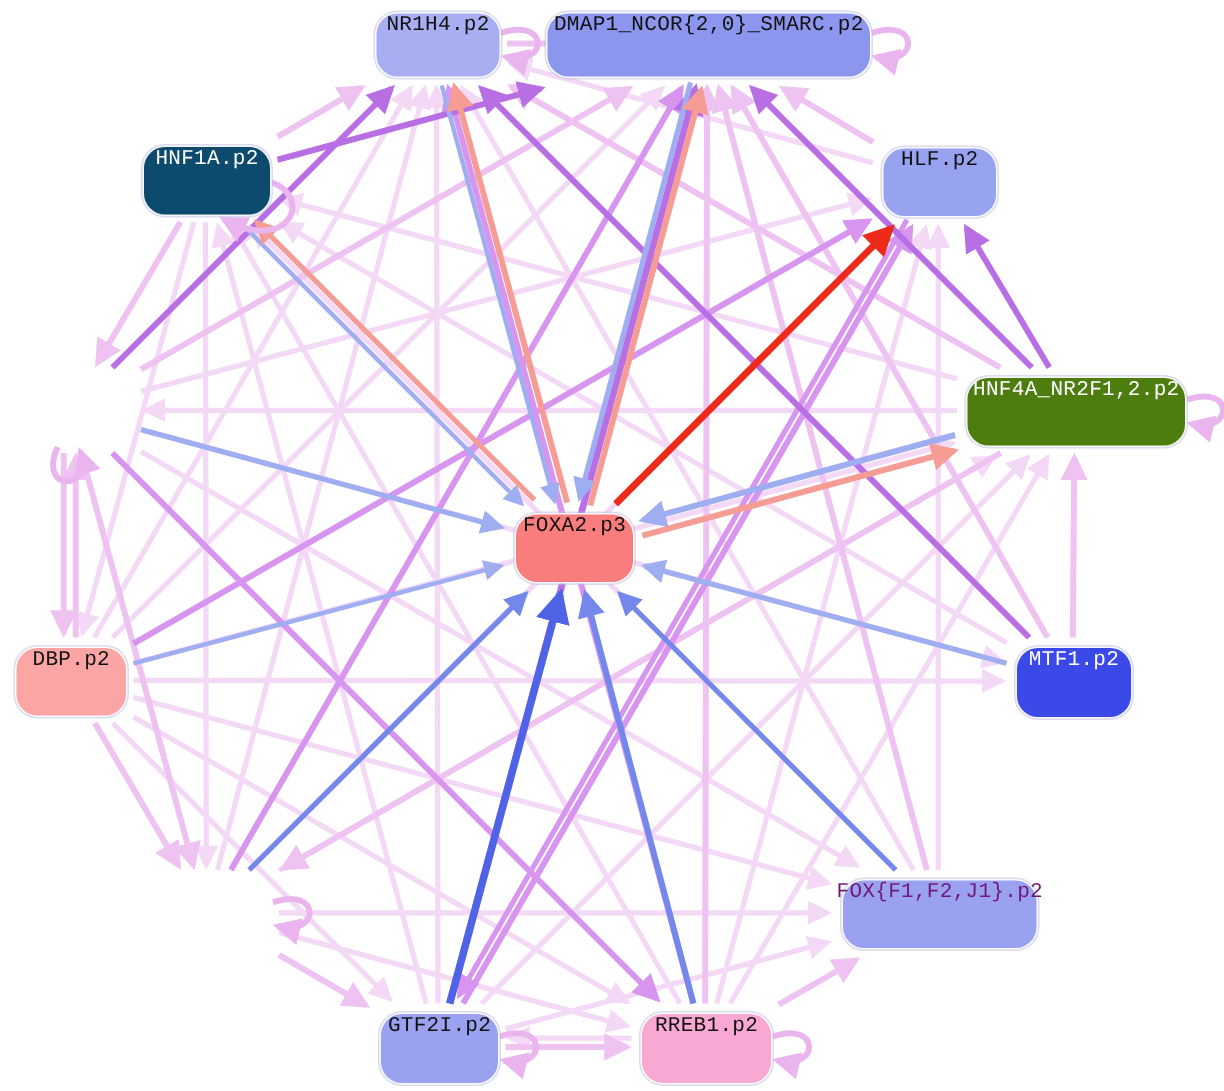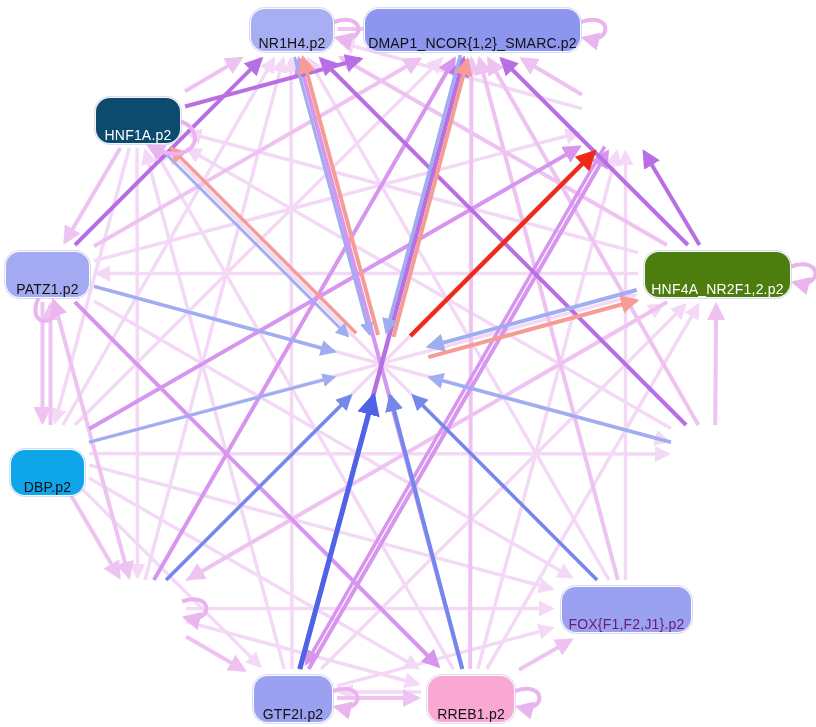--- a/index.html
+++ b/index.html
@@ -1,22 +1,22 @@
 <!DOCTYPE html>
 <html><head>
 <meta charset="utf-8">
 <style>
   html,body{margin:0;padding:0;background:#ffffff;}
   #canvas{position:relative;width:816px;height:727px;background:#ffffff;overflow:hidden;
           font-family:"Liberation Sans",sans-serif;}
   #edges{position:absolute;left:0;top:0;}
-  .node{position:absolute;border-radius:15px;display:flex;align-items:flex-end;justify-content:center;
+  .node{position:absolute;border-radius:15px;display:flex;align-items:flex-start;justify-content:center;
         font-size:14px;letter-spacing:.2px;white-space:nowrap;cursor:pointer;
         border:1.5px solid rgba(255,255,255,.95);
-        box-shadow:0 0 0 1px rgba(190,190,225,.55);}
+        box-shadow:0 0 0 1px rgba(190,190,225,.55);font-family:Liberation Mono, monospace;}
   .node span{pointer-events:none;}
 </style>
 </head>
 <body>
 
 <div id="canvas">
   <svg id="edges" width="816" height="727">
     <defs id="edge-markers">
         <marker id="arrf4d9f7" markerWidth="4.6" markerHeight="4.6" refX="3.8" refY="2.3" orient="auto" markerUnits="strokeWidth">
           <path d="M0,0 L4.6,2.3 L0,4.6 Z" fill="#f4d9f7"></path>
@@ -134,33 +134,39 @@
       <path d="M38.5,298 C24.5,328 62.5,328 53.5,301" fill="none" stroke="#eab4ee" stroke-width="4" marker-end="url(#arreab4ee)"></path>
       <path d="M182,601.5 C214,590.5 214,624.5 185,617.5" fill="none" stroke="#eab4ee" stroke-width="4" marker-end="url(#arreab4ee)"></path>
       <path d="M333,691 C365,680 365,714 336,707" fill="none" stroke="#eab4ee" stroke-width="4" marker-end="url(#arreab4ee)"></path>
       <path d="M515,691 C547,680 547,714 518,707" fill="none" stroke="#eab4ee" stroke-width="4" marker-end="url(#arreab4ee)"></path>
     </svg>
 
 <div class="node" style="left: 250px; top: 8px; width: 82px; height: 42px; background: rgb(168, 174, 242); color: rgb(17, 17, 17);">
       <span>NR1H4.p2</span>
     </div>
     <div class="node" style="left: 364px; top: 8px; width: 215px; height: 42px; background: rgb(141, 150, 238); color: rgb(17, 17, 17);">
-      <span>DMAP1_NCOR{1,2}_SMARC.p2</span>
+      <span>DMAP1_NCOR{2,0}_SMARC.p2</span>
     </div>
     <div class="node" style="left: 95px; top: 97px; width: 84px; height: 45px; background: #0c4a6e; color: rgb(255, 255, 255);">
       <span>HNF1A.p2</span>
     </div>
-    <div class="node" style="left: 5px; top: 251px; width: 83px; height: 45px; background: rgb(163, 170, 242); color: rgb(17, 17, 17);">
-      <span>PATZ1.p2</span>
+    <div class="node" style="left: 588px; top: 98px; width: 75px; height: 45px; background: rgb(151, 162, 241); color: rgb(17, 17, 17);">
+      <span>HLF.p2</span>
     </div>
     <div class="node" style="left: 644px; top: 251px; width: 145px; height: 45px; background: #4d7c0f; color: rgb(255, 255, 255);">
       <span>HNF4A_NR2F1,2.p2</span>
     </div>
-    <div class="node" style="left: 10px; top: 449px; width: 73px; height: 45px; background: #0ea5e9; color: rgb(17, 17, 17);">
+    <div class="node" style="left: 343px; top: 342px; width: 78px; height: 45px; background: rgb(249, 125, 125); color: rgb(17, 17, 17);">
+      <span>FOXA2.p3</span>
+    </div>
+    <div class="node" style="left: 10px; top: 431px; width: 73px; height: 45px; background: #fca5a5; color: rgb(17, 17, 17);">
       <span>DBP.p2</span>
+    </div>
+    <div class="node" style="left: 677px; top: 431px; width: 76px; height: 46px; background: rgb(60, 73, 233); color: rgb(255, 255, 255);">
+      <span>MTF1.p2</span>
     </div>
     <div class="node" style="left: 561px; top: 586px; width: 129px; height: 45px; background: rgb(153, 161, 240); color: #701a75;">
       <span>FOX{F1,F2,J1}.p2</span>
     </div>
     <div class="node" style="left: 253px; top: 675px; width: 78px; height: 46px; background: rgb(153, 161, 240); color: rgb(17, 17, 17);">
       <span>GTF2I.p2</span>
     </div>
     <div class="node" style="left: 427px; top: 675px; width: 86px; height: 46px; background: #f9a8d4; color: rgb(17, 17, 17);">
       <span>RREB1.p2</span>
     </div>

